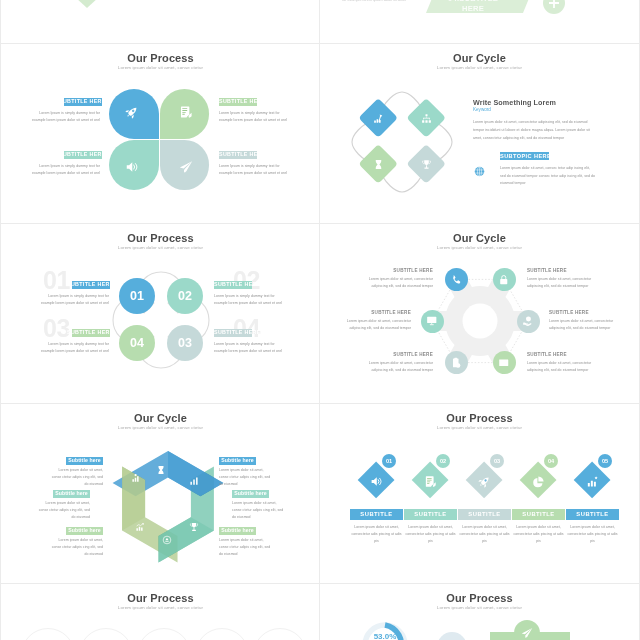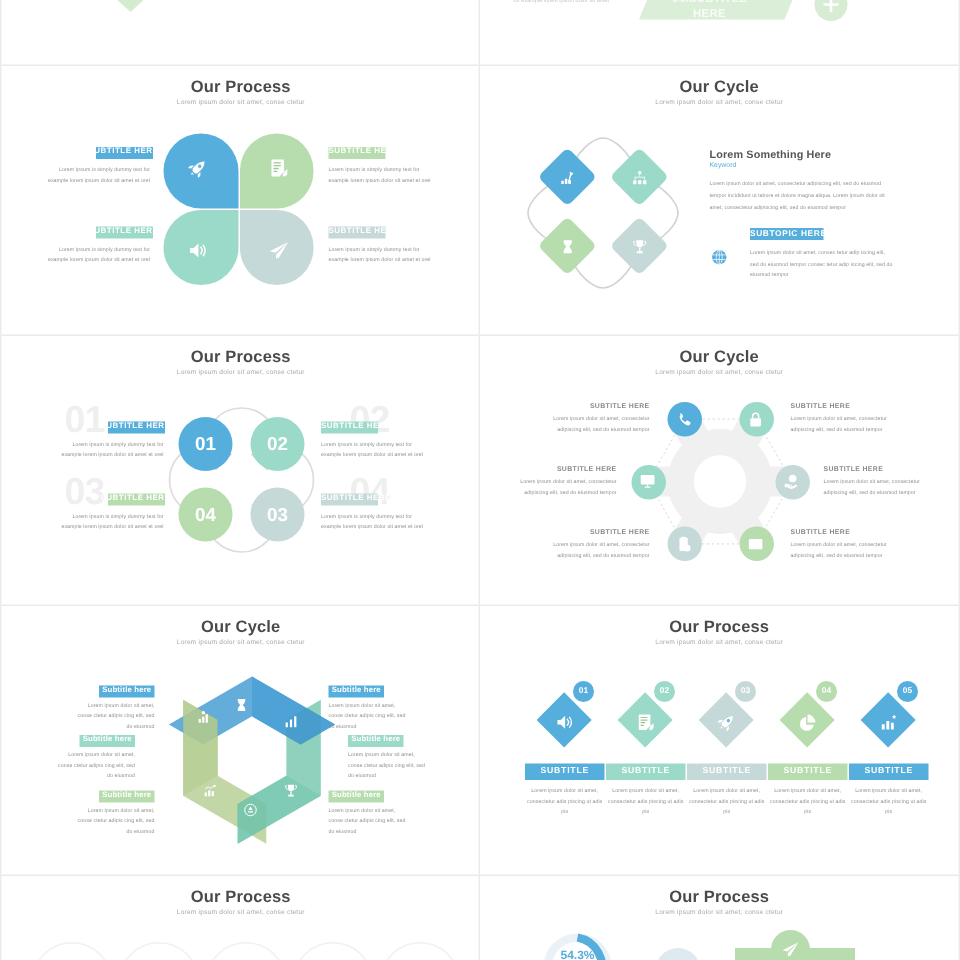--- a/index.html
+++ b/index.html
@@ -128,21 +128,21 @@
             <path d="M6 2.4h12v2.2c0 3-2.4 5.5-4 7.4 1.6 1.9 4 4.4 4 7.4v2.2H6v-2.2c0-3 2.4-5.5 4-7.4-1.6-1.9-4-4.4-4-7.4z"></path>
           </svg>
         </div>
 <div style="position:absolute;left:91.8px;top:105.8px;width:28.4px;height:28.4px;background:#c5d9d9;border-radius:4px;transform:rotate(45deg)"></div>
 <div style="position:absolute;left:100.5px;top:114.5px">
           <svg width="11" height="11" viewBox="0 0 24 24" fill="#fff" style="opacity:1.0">
             <path d="M7 2.6h10v5.2c0 3-2.2 5.4-5 5.4s-5-2.4-5-5.4zM11 13.6h2v5h-2zM7.6 18.6h8.8v2.8H7.6z"></path>
             <path d="M5.6 4.4H3.4v2.2c0 2 1.4 3.6 3.4 3.8M18.4 4.4h2.2v2.2c0 2-1.4 3.6-3.4 3.8" fill="none" stroke="#fff" stroke-width="1.4"></path>
           </svg>
         </div>
-<div class="" style="position:absolute;left:153px;top:54px;width:140px;font-size:7.2px;font-weight:bold;color:#565656;letter-spacing:.1px">Lorem Something Here</div>
+<div class="" style="position:absolute;left:153px;top:54px;width:140px;font-size:7.2px;font-weight:bold;color:#565656;letter-spacing:.1px">Write Something Lorem</div>
 <div class="" style="position:absolute;left:153px;top:63px;width:140px;font-size:4.6px;color:#56aedc">Keyword</div>
 <div class="btxt" style="position:absolute;left:153px;top:75px;width:118px;line-height:7.8px">Lorem ipsum dolor sit amet, consectetur adipiscing elit, sed do eiusmod tempor incididunt ut labore et dolore magna aliqua. Lorem ipsum dolor sit amet, consectetur adipiscing elit, sed do eiusmod tempor</div>
 <div style="position:absolute;left:180px;top:108px;width:49px;height:8px;background:#56aedc"></div>
 <div class="" style="position:absolute;left:180px;top:108.3px;width:49px;font-size:5.6px;font-weight:bold;color:#fff;text-align:center;letter-spacing:.4px;line-height:8.4px;white-space:nowrap">SUBTOPIC HERE</div>
 <div style="position:absolute;left:153.5px;top:121.5px">
           <svg width="11" height="11" viewBox="0 0 24 24" fill="#56aedc" style="opacity:1.0">
             <circle cx="12" cy="12" r="10.4"></circle>
             <g fill="none" stroke="#fff" stroke-width="1.1">
               <ellipse cx="12" cy="12" rx="4.4" ry="10.4"></ellipse>
               <path d="M2.4 8.6h19.2M2.4 15.4h19.2M12 1.6v20.8"></path>
@@ -411,21 +411,21 @@
 </div>
     </div>
 <div class="cell c1 r4">
       <div class="slide">
 <div class="s-title">Our Process</div>
 <div class="s-sub">Lorem ipsum dolor sit amet, conse ctetur</div>
 <svg style="position:absolute;left:40px;top:36px" width="50" height="50" viewBox="0 0 50 50">
           <circle cx="25" cy="25" r="20" fill="none" stroke="#eaf2f7" stroke-width="5.5"></circle>
           <path d="M25 5 A20 20 0 0 1 40 32" fill="none" stroke="#56aedc" stroke-width="5.5"></path>
         </svg>
-<div class="" style="position:absolute;left:40px;top:48px;width:50px;text-align:center;font-size:8px;font-weight:bold;color:#56aedc">54.3%</div>
+<div class="" style="position:absolute;left:40px;top:48px;width:50px;text-align:center;font-size:8px;font-weight:bold;color:#56aedc">53.0%</div>
 <div style="position:absolute;left:117px;top:48px;width:30px;height:30px;border-radius:50%;background:#dfeaf0"></div>
 <div style="position:absolute;left:170px;top:48px;width:80px;height:26px;background:#b7ddaf"></div>
 <div style="position:absolute;left:194px;top:36px;width:26px;height:26px;background:#b7ddaf;border-radius:50%"></div>
 <div style="position:absolute;left:201.0px;top:43.0px">
           <svg width="12" height="12" viewBox="0 0 24 24" fill="#fff" style="opacity:1.0">
             <path d="M22.6 2.2 1.4 12.9l6.4 1.6z"></path>
             <path d="M9.4 15.9 22.6 2.2 11.2 21.4 9.9 17z"></path>
             <path d="M8.6 16.2l4.5 1.6-4.5 4z"></path>
           </svg>
         </div>

